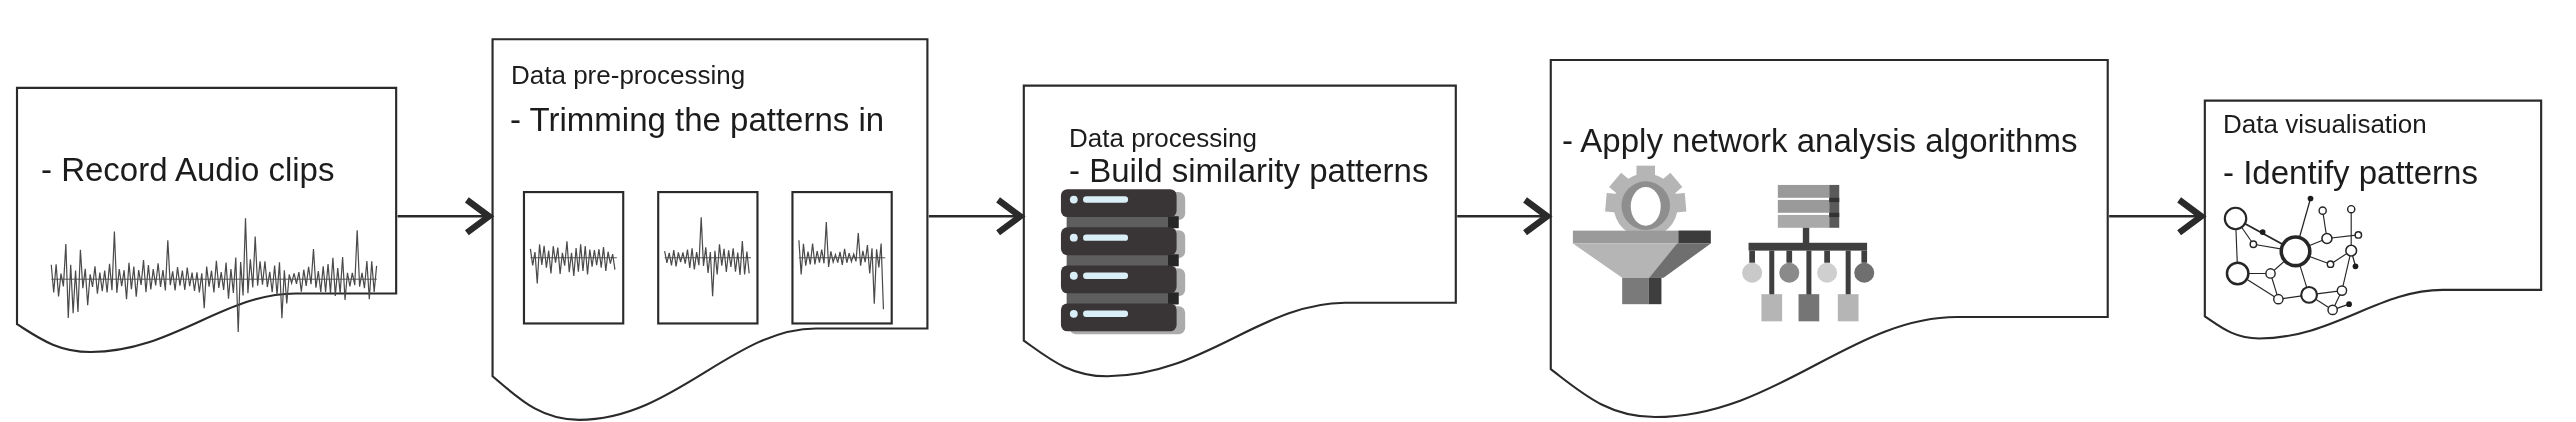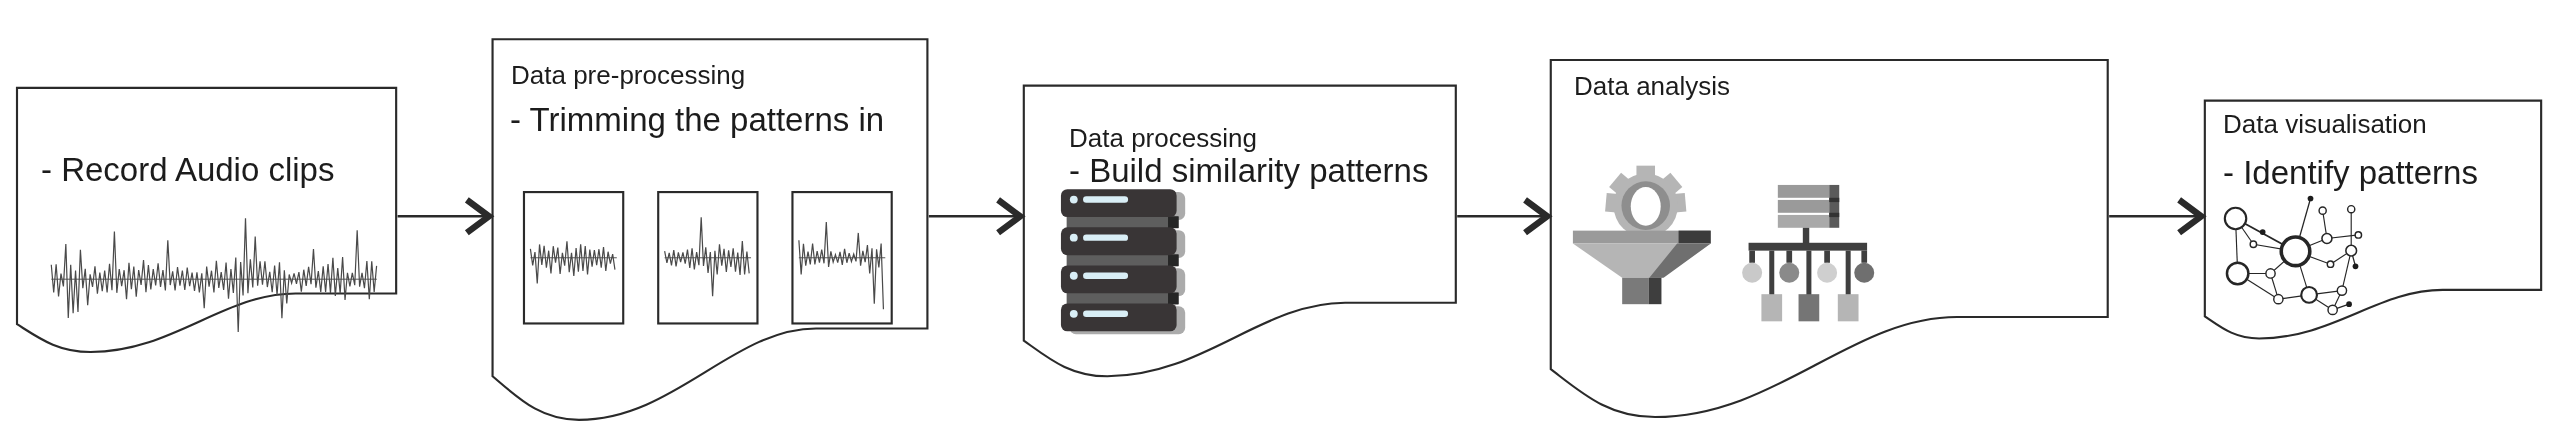--- a/index.html
+++ b/index.html
@@ -167,19 +167,19 @@
   </svg>
 
   <div class="txt sub" style="left:41px;top:153px">- Record Audio clips</div>
 
   <div class="txt title" style="left:511px;top:62px">Data pre-processing</div>
   <div class="txt sub" style="left:510px;top:103px">- Trimming the patterns in</div>
 
   <div class="txt title" style="left:1069px;top:125px">Data processing</div>
   <div class="txt sub" style="left:1069px;top:154px">- Build similarity patterns</div>
 
-  <div class="txt title" style="left:1574px;top:73px">Data analysis</div>
+  <div class="txt sub" style="left:1562px;top:124px">- Apply network analysis algorithms</div>
 
   <div class="txt title" style="left:2223px;top:111px">Data visualisation</div>
   <div class="txt sub" style="left:2223px;top:156px">- Identify patterns</div>
 
 </div>
 
 
 </body></html>

